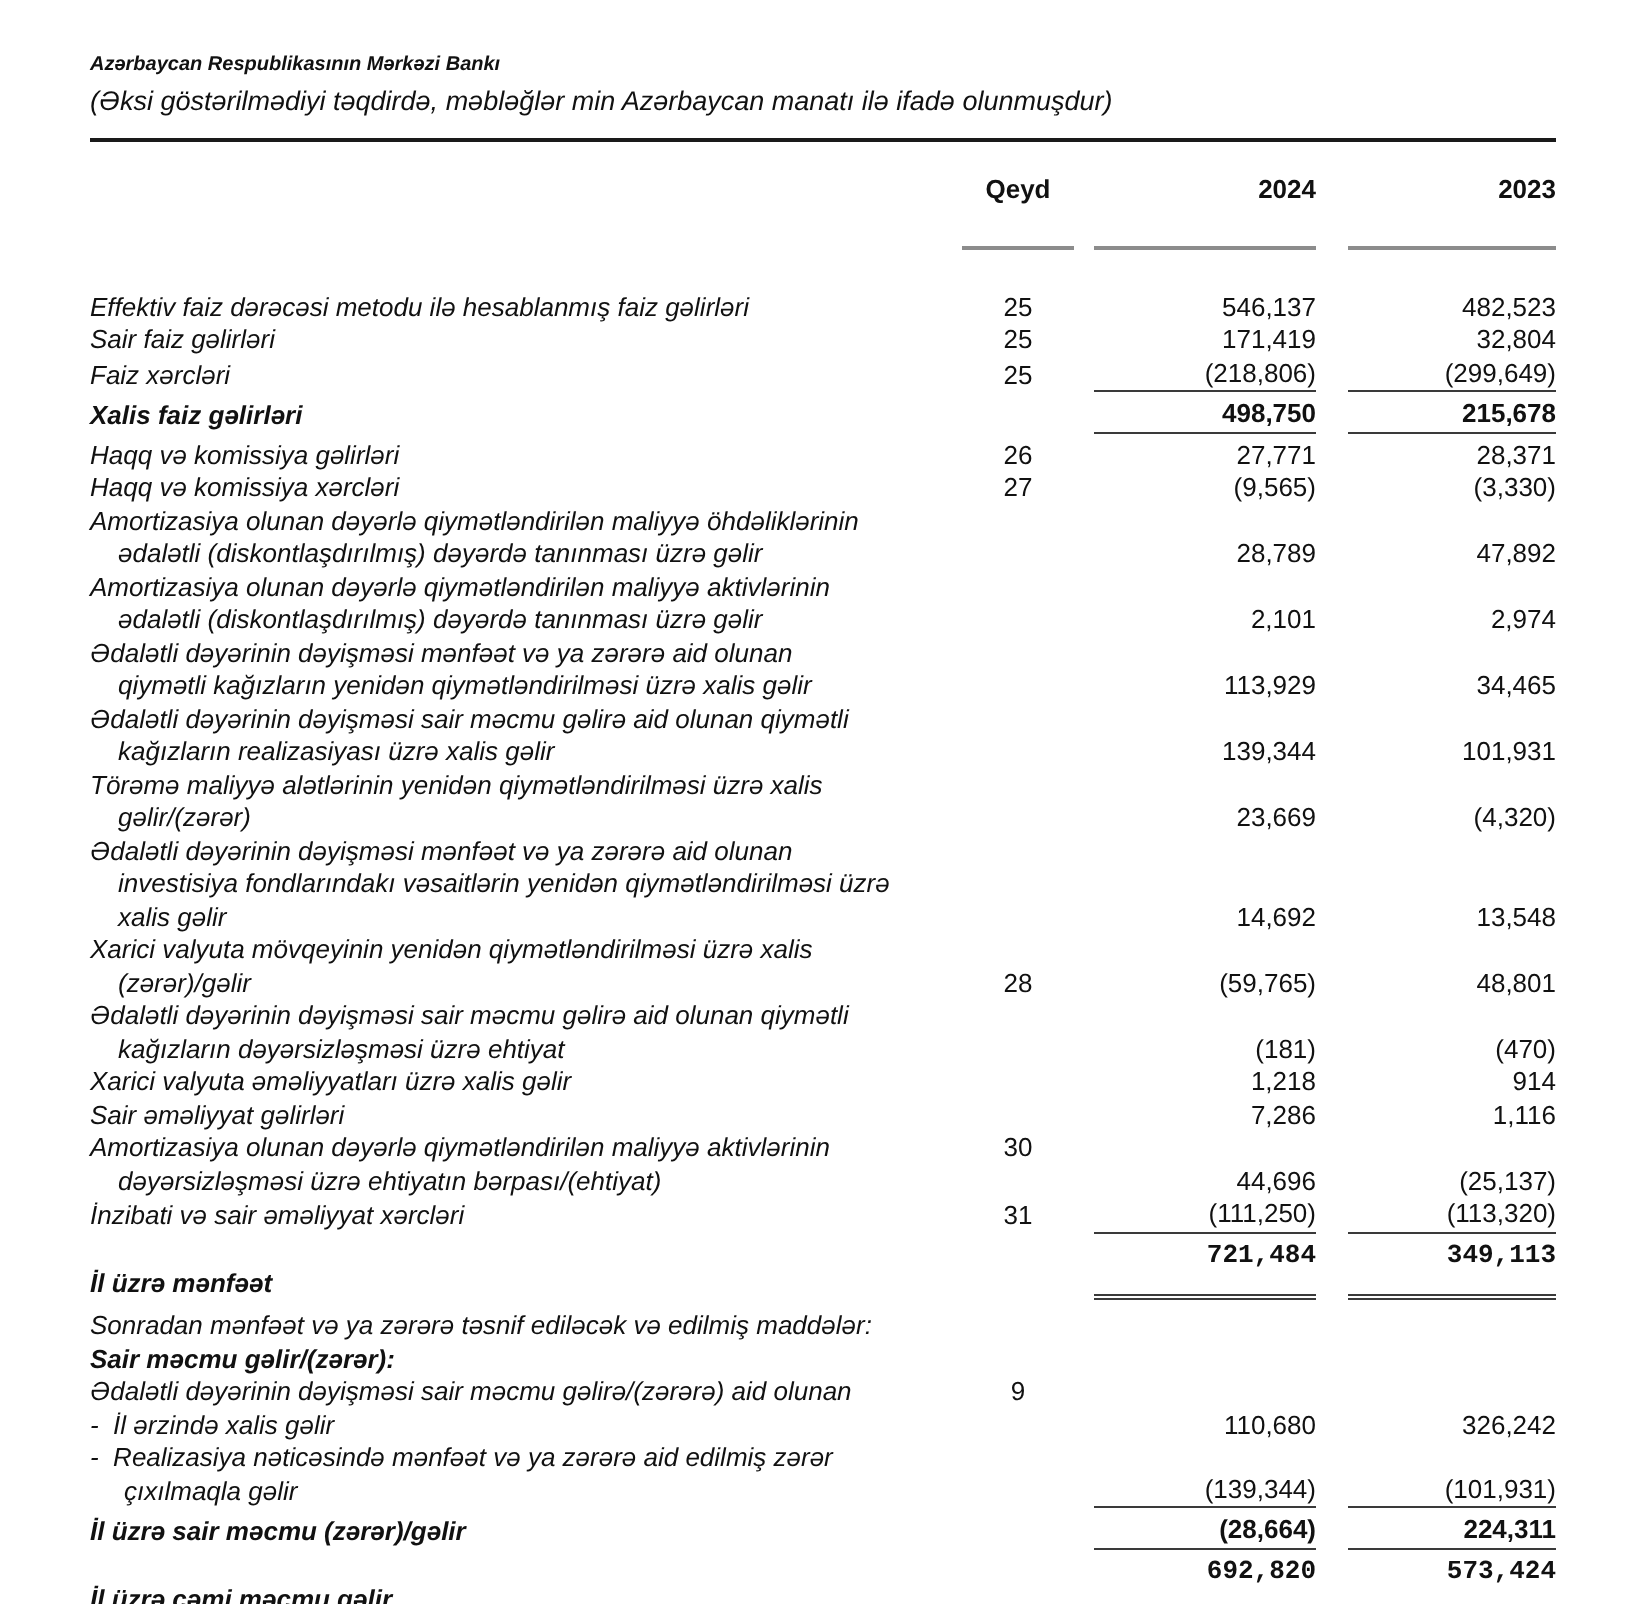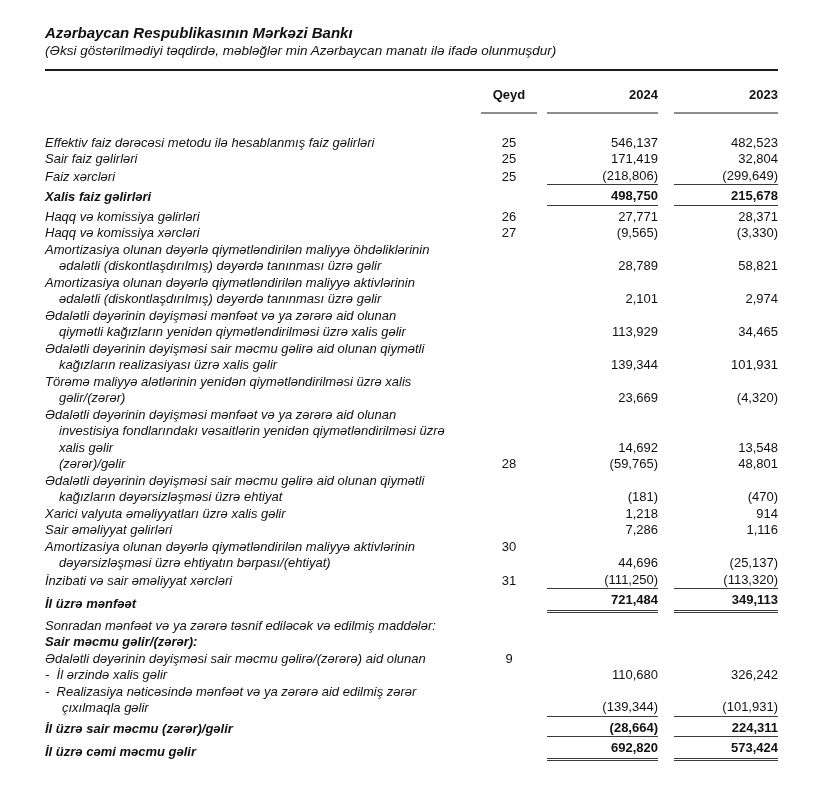--- a/index.html
+++ b/index.html
@@ -7,46 +7,46 @@
   body {
     width:819px; height:802px;
     font-family:"Liberation Sans", sans-serif;
     color:#111111;
     overflow:hidden;
   }
   .page { padding:24px 41px 0 45px; width:819px; }
 
   
   .doc-header { border-bottom:2px solid #1a1a1a; padding-bottom:9px; }
-  .org-name   { font-size:15px; font-weight:bold; font-style:italic; line-height:18px; }
+  .org-name   { font-size:10px; font-weight:bold; font-style:italic; line-height:18px; }
   .doc-title  { font-size:13.5px; font-style:italic; line-height:18px; }
   .doc-note   { font-size:13.5px; font-style:italic; line-height:18px; }
 
   
   .row, .head-row { display:flex; align-items:flex-end; font-size:13px; line-height:16.5px; }
   .cell.label { flex:1 1 auto; min-width:0; }
   .cell.note  { width:56px;  flex:0 0 56px;  text-align:center; margin-left:10px; }
   .cell.v2024 { width:111px; flex:0 0 111px; text-align:right;  margin-left:10px; }
   .cell.v2023 { width:104px; flex:0 0 104px; text-align:right;  margin-left:16px; }
 
   
   .head-row { margin-top:16px; font-weight:bold; margin-bottom:21px; }
   .head-row .note, .head-row .v2024, .head-row .v2023 {
-    border-bottom:2px solid #8c8c8c; padding-bottom:8px;
+    border-bottom:2px solid #8c8c8c; padding-bottom:19px;
   }
 
   
   .label div { white-space:pre;font-style:italic; }
   .label .cont { padding-left:14px; }
   .label .cont.hang { padding-left:17px; }
   .row.bold { font-weight:bold; }
   .row.italic { font-style:italic; }
   .cell.note.top { align-self:flex-start; }
   .rule-single { border-bottom:1px solid #3a3a3a; }
-  .rule-double { border-bottom:3px double #3a3a3a; padding-bottom:1px; }
+  .rule-double { border-bottom:3px double #3a3a3a; padding-bottom:11px;font-family:Liberation Mono, monospace; }
   .row.gap-single { margin-bottom:3px; }
   .row.gap-double { margin-bottom:5px; }
 </style>
 </head>
 <body>
 
 <div class="page">
 
   <div class="doc-header">
     <div class="org-name">Azərbaycan Respublikasının Mərkəzi Bankı</div>
@@ -115,21 +115,21 @@
     <div class="cell v2023">(3,330)</div>
   </div>
 
   <div class="row">
     <div class="cell label">
           <div>Amortizasiya olunan dəyərlə qiymətləndirilən maliyyə öhdəliklərinin</div>
           <div class="cont">ədalətli (diskontlaşdırılmış) dəyərdə tanınması üzrə gəlir</div>
         </div>
     <div class="cell note"></div>
     <div class="cell v2024">28,789</div>
-    <div class="cell v2023">58,821</div>
+    <div class="cell v2023">47,892</div>
   </div>
 
   <div class="row">
     <div class="cell label">
           <div>Amortizasiya olunan dəyərlə qiymətləndirilən maliyyə aktivlərinin</div>
           <div class="cont">ədalətli (diskontlaşdırılmış) dəyərdə tanınması üzrə gəlir</div>
         </div>
     <div class="cell note"></div>
     <div class="cell v2024">2,101</div>
     <div class="cell v2023">2,974</div>
@@ -171,20 +171,21 @@
           <div class="cont">investisiya fondlarındakı vəsaitlərin yenidən qiymətləndirilməsi üzrə</div>
           <div class="cont">xalis gəlir</div>
         </div>
     <div class="cell note"></div>
     <div class="cell v2024">14,692</div>
     <div class="cell v2023">13,548</div>
   </div>
 
   <div class="row">
     <div class="cell label">
+          <div>Xarici valyuta mövqeyinin yenidən qiymətləndirilməsi üzrə xalis</div>
           <div class="cont">(zərər)/gəlir</div>
         </div>
     <div class="cell note">28</div>
     <div class="cell v2024">(59,765)</div>
     <div class="cell v2023">48,801</div>
   </div>
 
   <div class="row">
     <div class="cell label">
           <div>Ədalətli dəyərinin dəyişməsi sair məcmu gəlirə aid olunan qiymətli</div>

